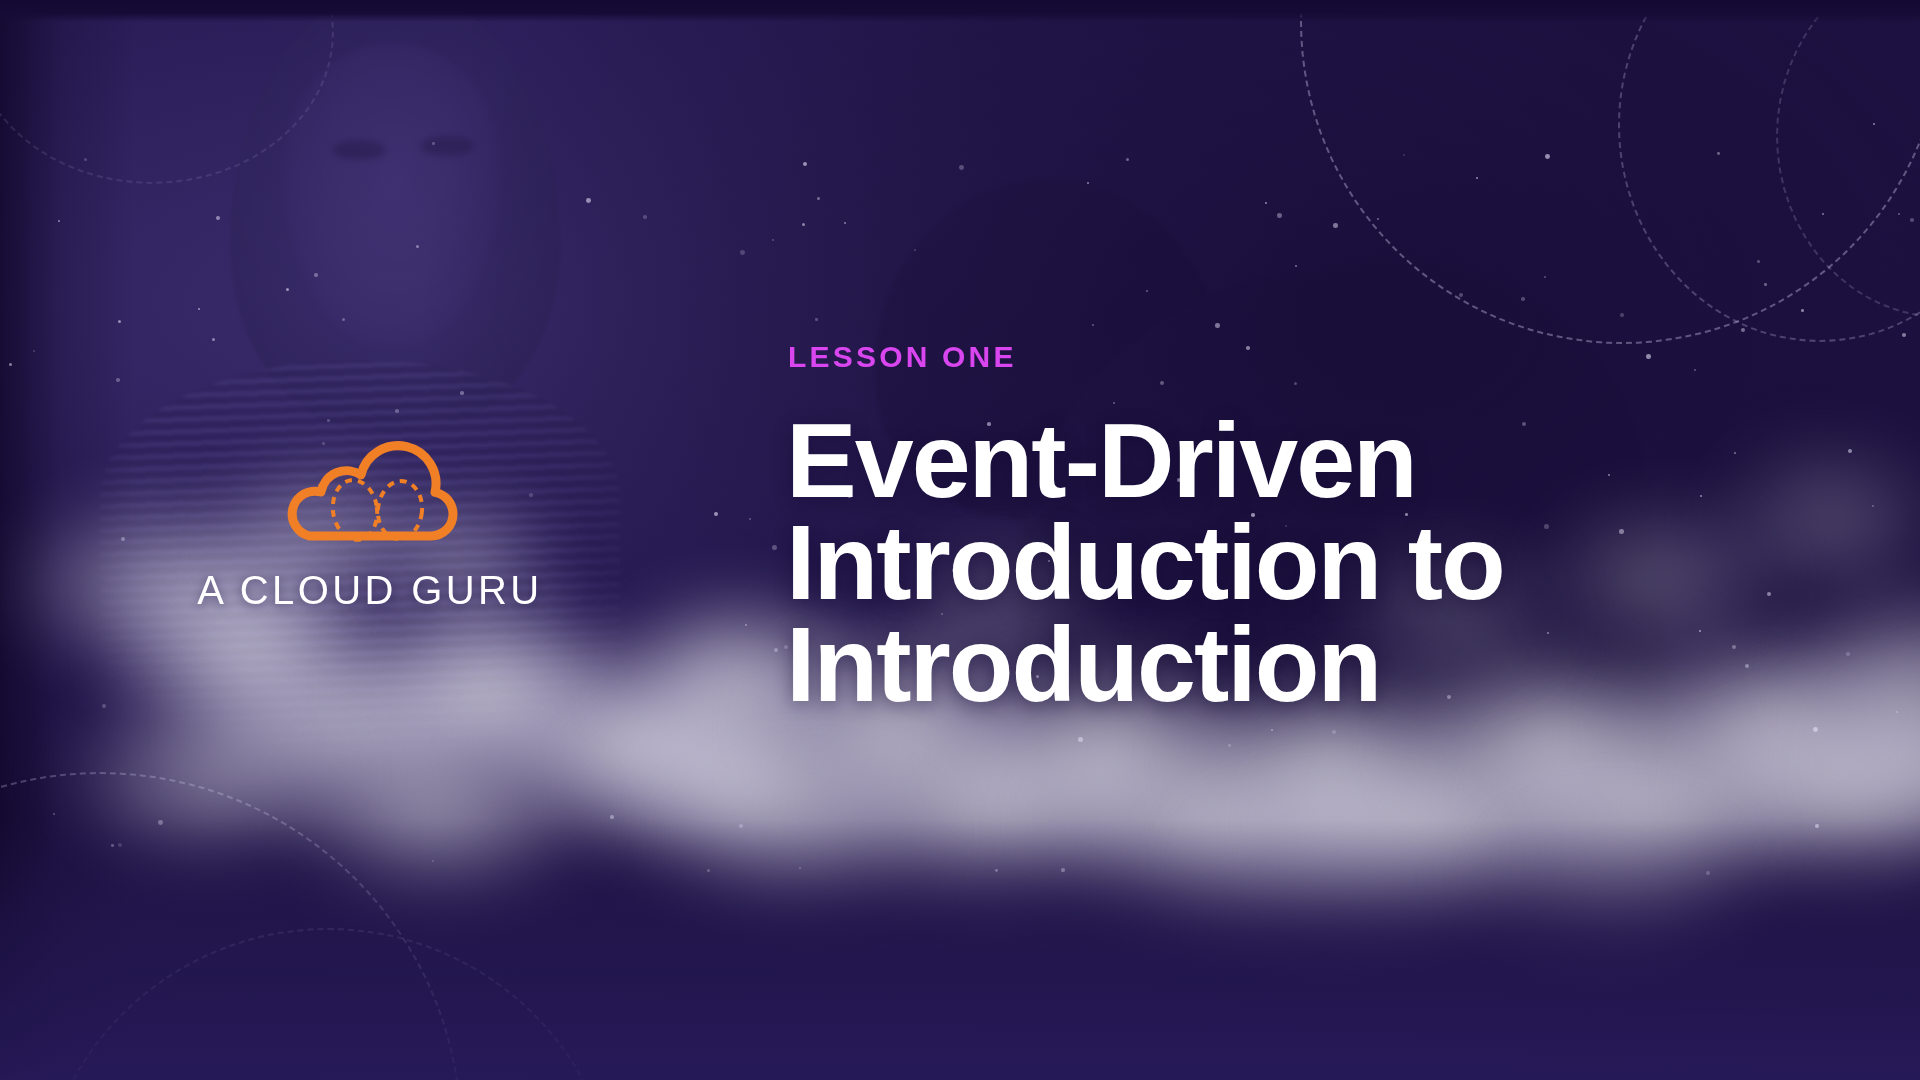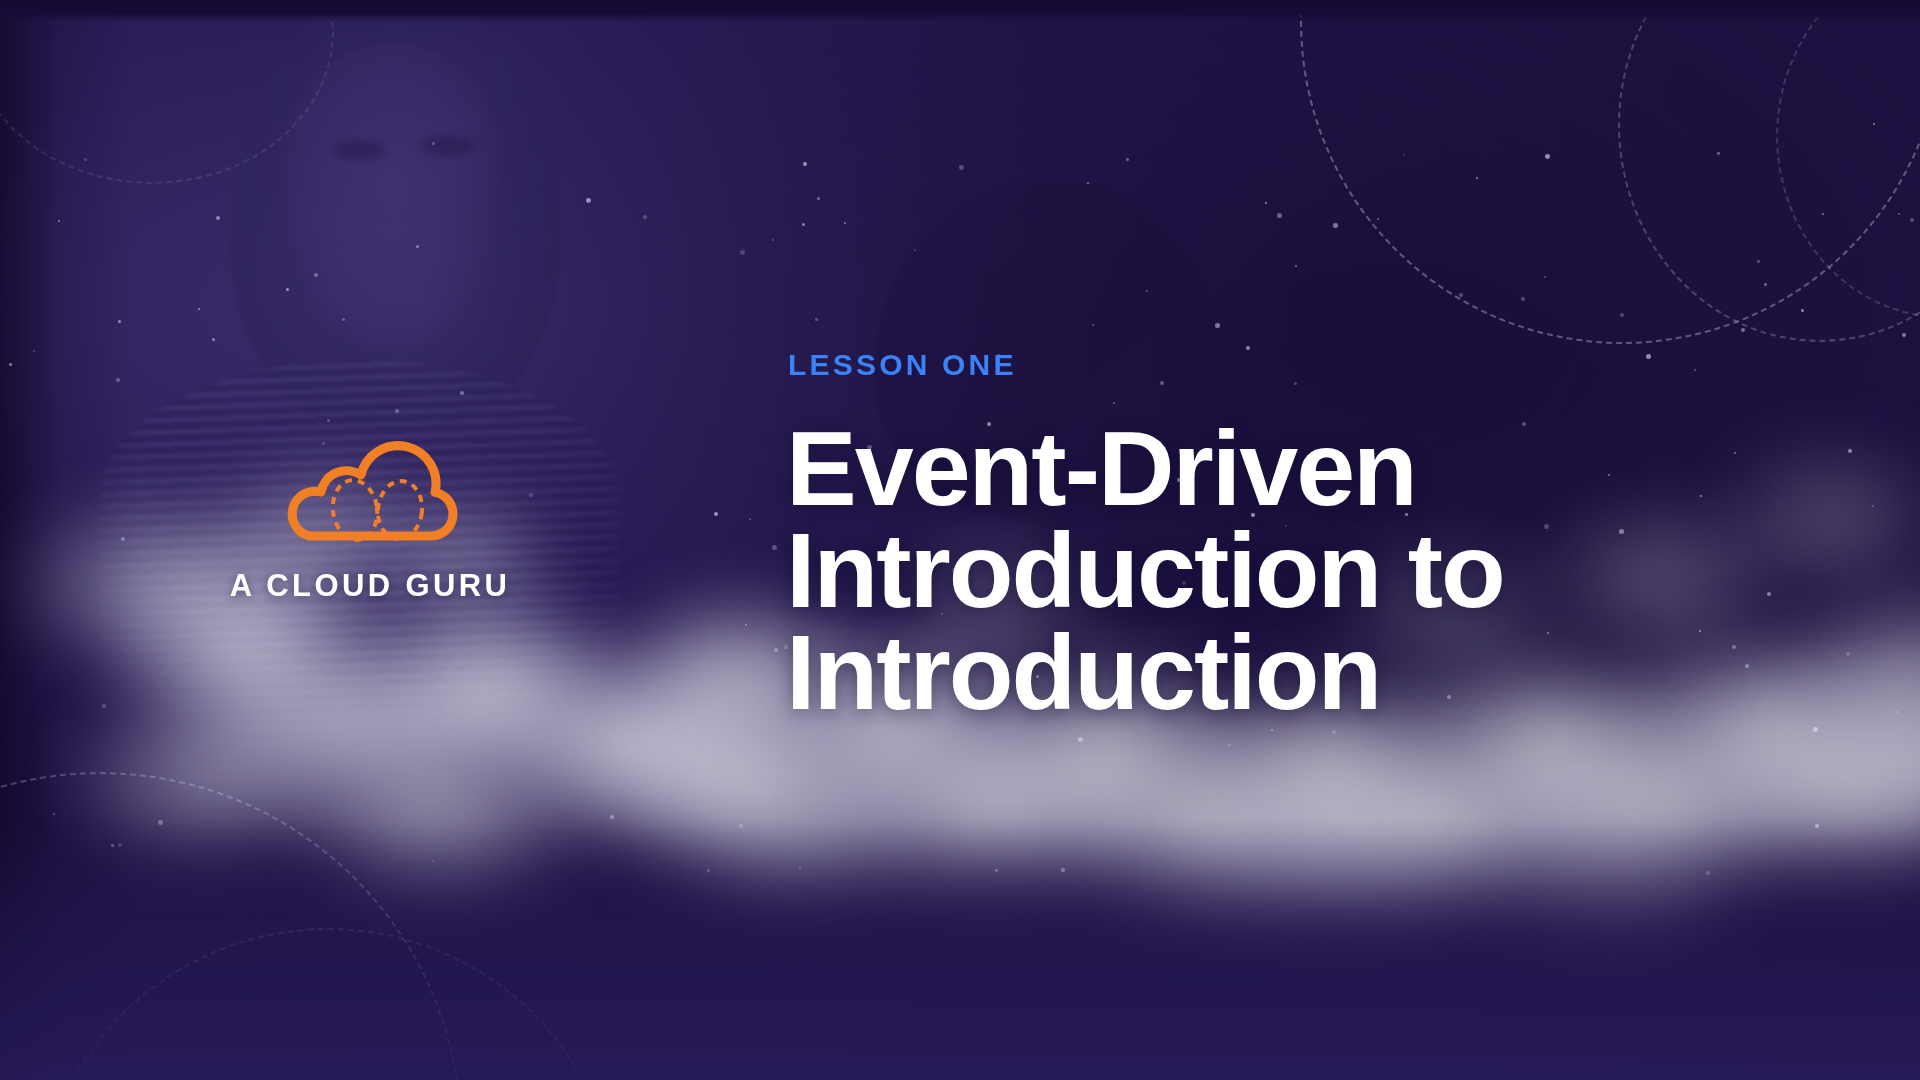--- a/index.html
+++ b/index.html
@@ -101,30 +101,30 @@
 
   
   .logo-block{
     position:absolute;left:190px;top:430px;width:360px;
     text-align:center;
   }
   .logo-cloud{display:block;margin:0 auto;}
   .logo-word{
     margin-top:22px;
     color:#ffffff;
-    font-size:31px;font-weight:bold;letter-spacing:3.4px;
+    font-size:40px;font-weight:normal;letter-spacing:3.4px;
     text-shadow:0 2px 10px rgba(30,18,70,.55);
   }
 
   
   .text-block{position:absolute;left:786px;top:340px;width:900px;}
   .eyebrow{
-    color:#3b82f6;
+    color:#d946ef;
     font-size:30px;font-weight:bold;letter-spacing:3.2px;
-    margin:8px 0 36px 2px;
+    margin:0 0 36px 2px;
   }
   .title{
     color:#ffffff;
     font-size:106px;font-weight:bold;
     line-height:.96;letter-spacing:-2px;
     margin:0;
     text-shadow:0 3px 18px rgba(20,10,50,.45);
   }
   .title .ln{display:block;white-space:nowrap;}
 </style>

